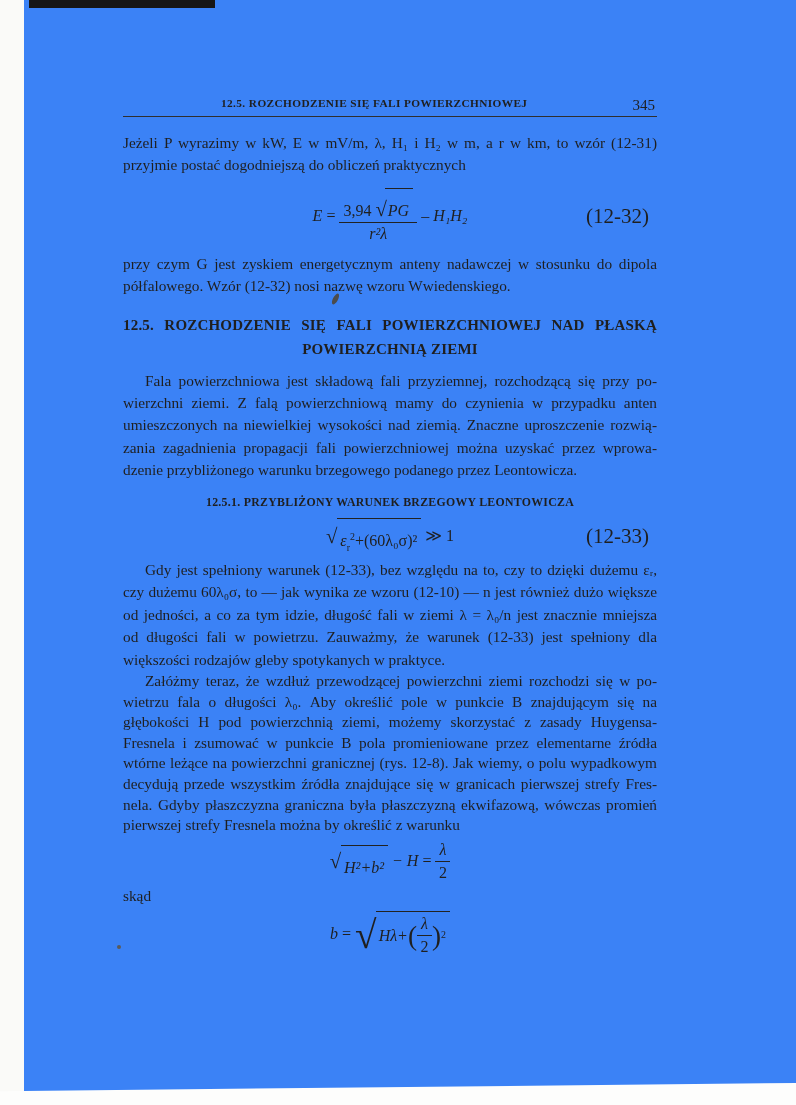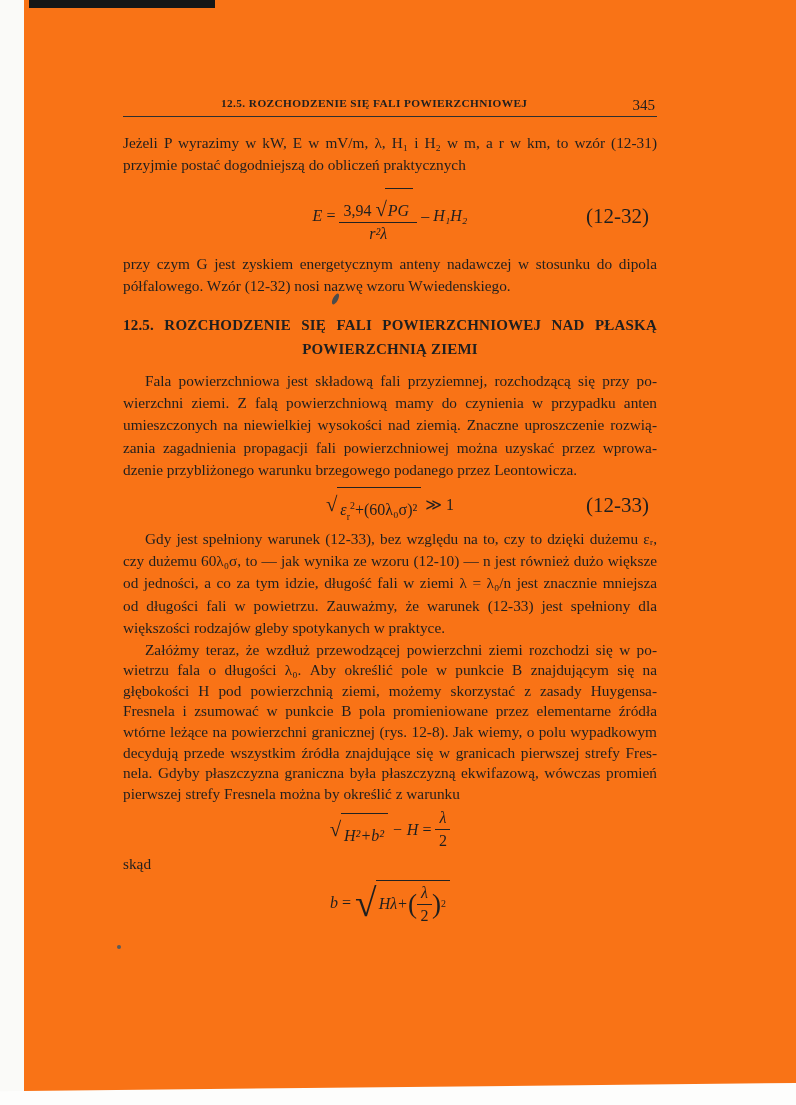--- a/index.html
+++ b/index.html
@@ -3,21 +3,21 @@
 <meta charset="utf-8">
 <style>
   html,body { margin:0; padding:0; }
   body {
     width:796px; height:1105px; overflow:hidden;
     background:#ffffff;
     font-family:"Liberation Serif","DejaVu Serif",serif;
   }
   .sheet {
     position:relative; width:796px; height:1105px;
-    background:#f97316; overflow:hidden;
+    background:#3b82f6; overflow:hidden;
   }
   
   .topbar { position:absolute; left:29px; top:0; width:186px; height:8px; background:#161616; }
   .leftstrip { position:absolute; left:0; top:0; width:24px; height:100%; background:#fafaf8; }
   .bottomedge { position:absolute; left:-12px; bottom:-34px; width:830px; height:52px;
                 background:#fdfdfc; transform:rotate(-0.6deg); }
   .blot { position:absolute; left:333px; top:293px; width:5px; height:12px;
           background:#4c4c4c; border-radius:50%; transform:rotate(28deg); }
   .inkdot { position:absolute; left:117px; top:945px; width:4px; height:4px;
             background:#5a5a5a; border-radius:50%; }
@@ -124,20 +124,21 @@
     </div>
 
     <div class="para p-fala">
       <div class="ln ind">Fala powierzchniowa jest składową fali przyziemnej, rozchodzącą się przy po-</div>
       <div class="ln">wierzchni ziemi. Z falą powierzchniową mamy do czynienia w przypadku anten</div>
       <div class="ln">umieszczonych na niewielkiej wysokości nad ziemią. Znaczne uproszczenie rozwią-</div>
       <div class="ln">zania zagadnienia propagacji fali powierzchniowej można uzyskać przez wprowa-</div>
       <div class="ln last">dzenie przybliżonego warunku brzegowego podanego przez Leontowicza.</div>
     </div>
 
+    <div class="subh">12.5.1. PRZYBLIŻONY WARUNEK BRZEGOWY LEONTOWICZA</div>
 
 
     <div class="eq eq33">
       <span class="eqbody">
         <span class="rsign">√</span>
           <span class="vin"><span class="var">ε</span><sub>r</sub><sup>2</sup><span>+(60λ₀σ)²</span></span>
         <span>≫ 1</span>
       </span>
       <span class="eqlabel">(12-33)</span>
     </div>

